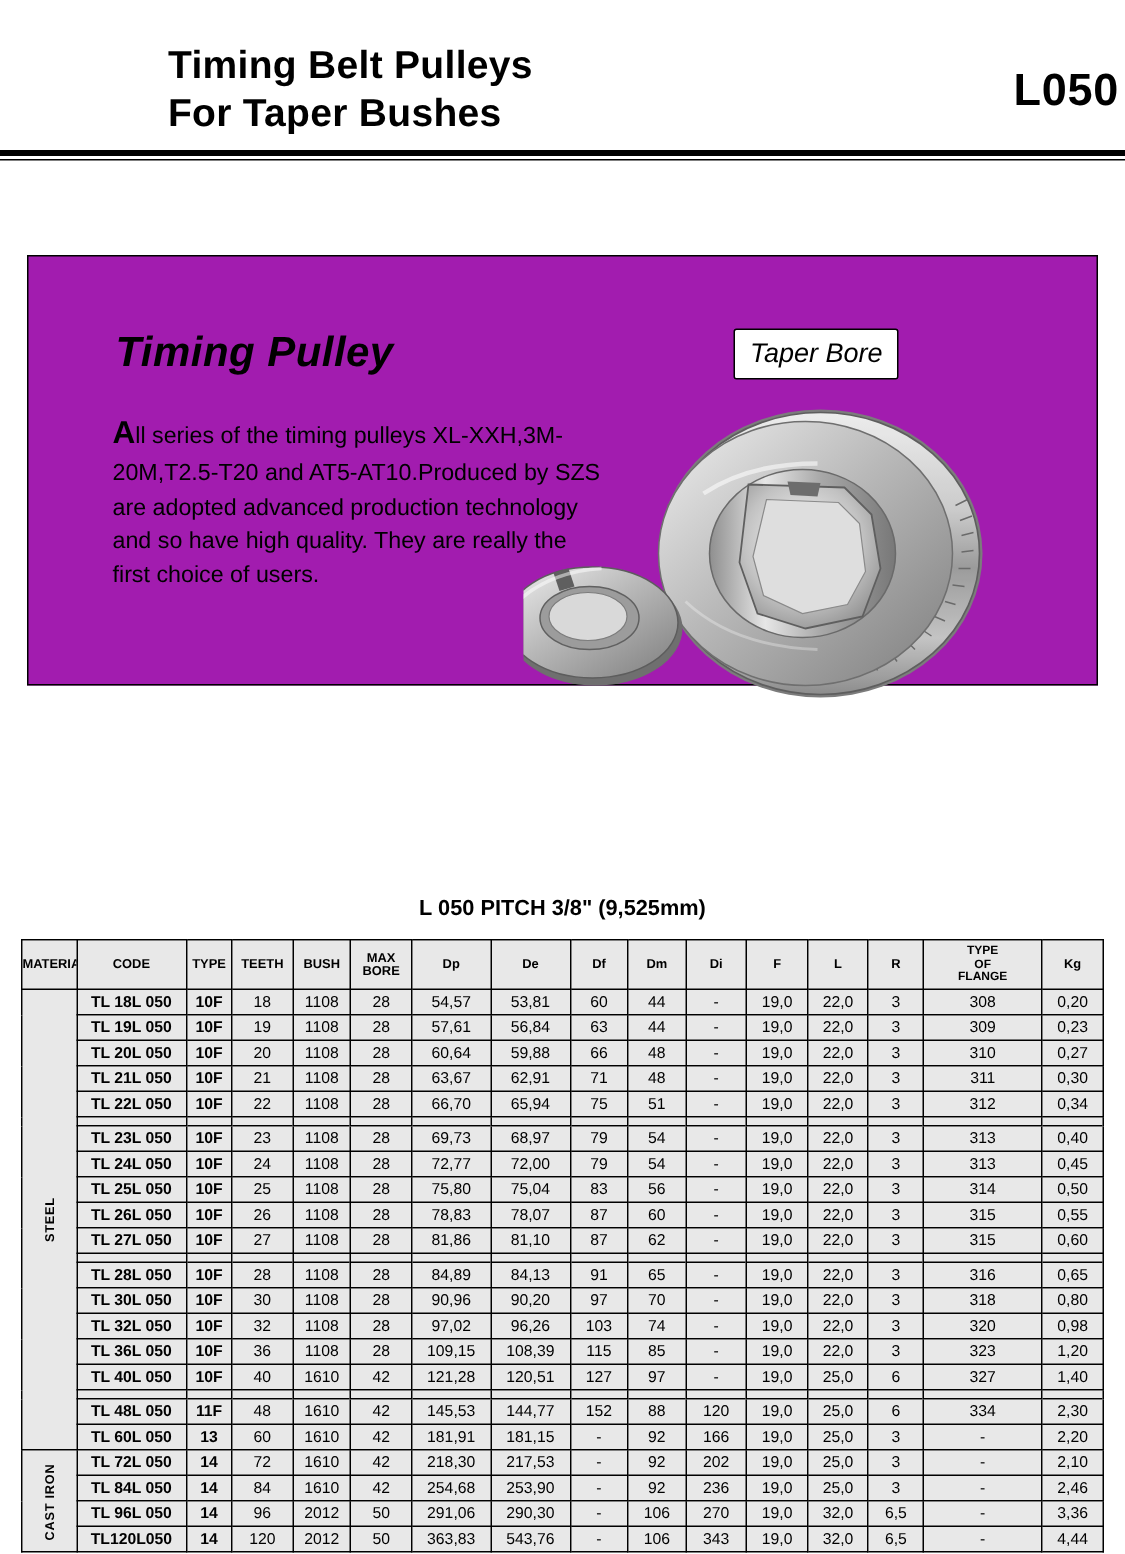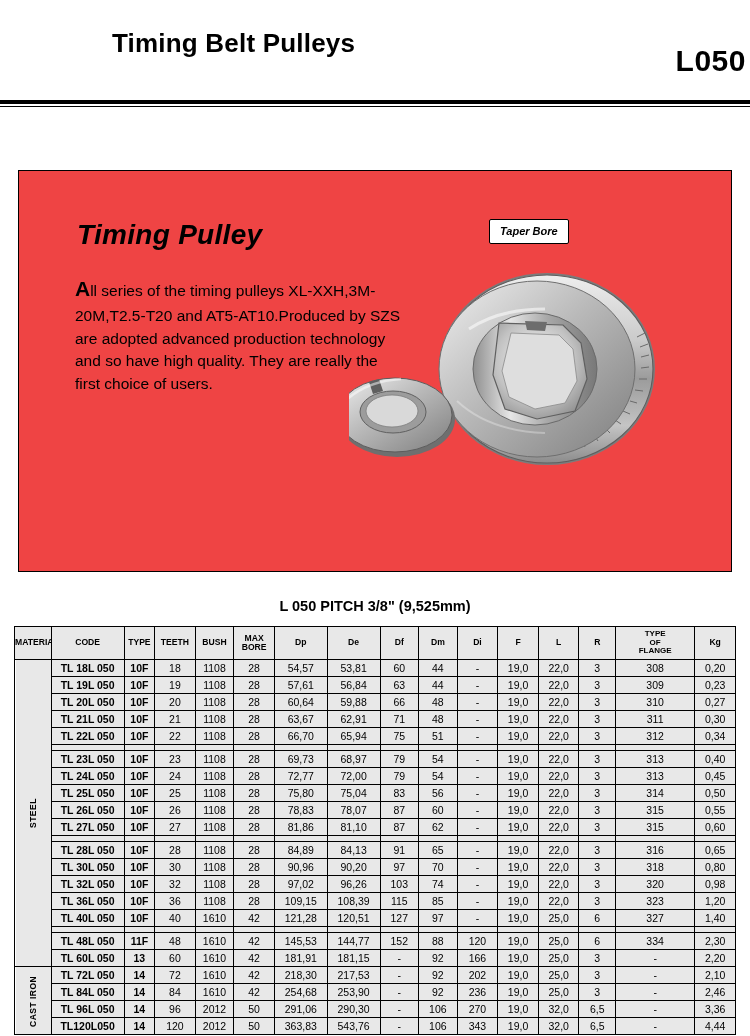--- a/index.html
+++ b/index.html
@@ -57,23 +57,23 @@
     height: 1px;
     background: #000;
   }
 
   
   .feature-box {
     position: absolute;
     left: 18px;
     top: 170px;
     width: 714px;
-    height: 402px;
+    height: 287px;
     border: 1px solid #000;
-    background: #ef4444;
+    background: #a21caf;
     box-sizing: border-box;
   }
   .feature-title {
     position: absolute;
     left: 58px;
     top: 48px;
     font-size: 28px;
     font-style: italic;
     font-weight: bold;
     letter-spacing: 0.3px;
@@ -91,22 +91,22 @@
     font-weight: bold;
   }
   .feature-body p { margin: 0; }
 
   .taper-bore-tag {
     position: absolute;
     left: 470px;
     top: 48px;
     border: 1.5px solid #000;
     padding: 5px 10px 6px 10px;
-    font-size: 11px;
-    font-weight: bold;
+    font-size: 18px;
+    font-weight: normal;
     font-style: italic;
     background: #fff;
     border-radius: 2px;
   }
 
   
   .illus {
     position: absolute;
     left: 330px;
     top: 80px;
@@ -189,20 +189,21 @@
     border-top: none;
     border-bottom: none;
   }
 </style>
 </head>
 <body>
 
 <div class="page-header">
   <div class="header-title">
     <span>Timing Belt Pulleys</span>
+    <span class="l2">For Taper Bushes</span>
   </div>
   <div class="header-code">L050</div>
   <div class="header-rule"></div>
   <div class="header-rule2"></div>
 </div>
 
 <div class="feature-box">
   <div class="feature-title">Timing Pulley</div>
 
   <div class="feature-body">

